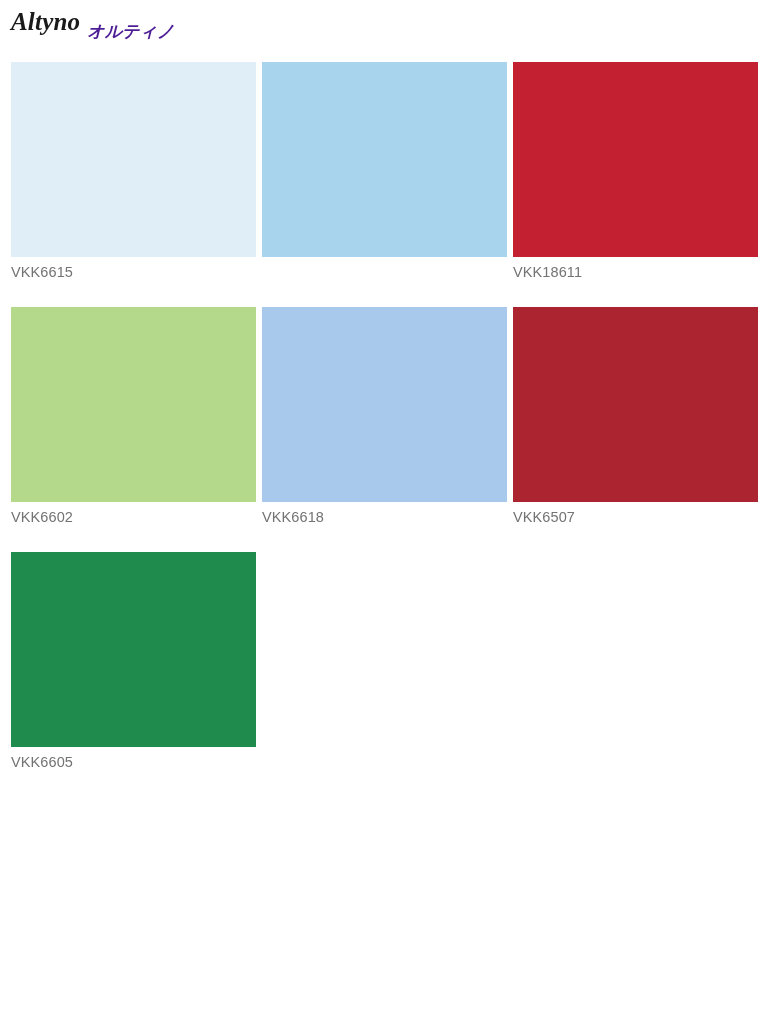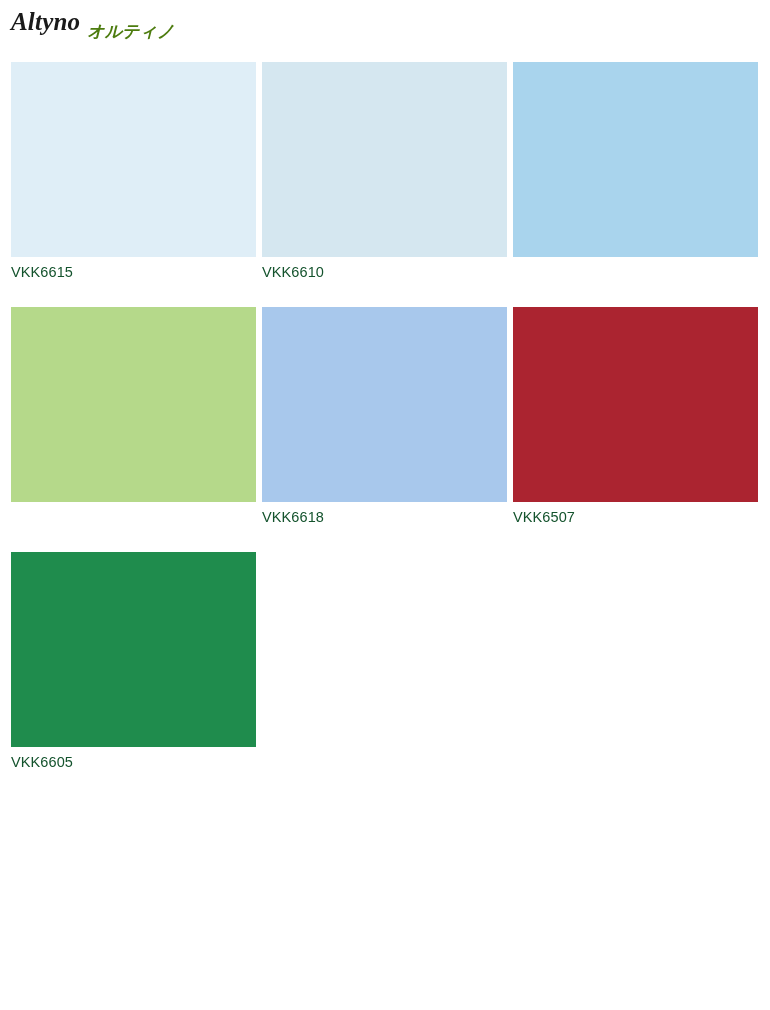--- a/index.html
+++ b/index.html
@@ -41,21 +41,21 @@
     line-height: 28px;
     color: #1a1a1a;
     letter-spacing: 0.2px;
   }
   .brand-kana {
     font-family: "DejaVu Sans", sans-serif;
     font-style: italic;
     font-weight: 700;
     font-size: 17px;
     line-height: 28px;
-    color: #4d7c0f;
+    color: #4c1d95;
     margin-left: 7px;
     align-self: flex-end;
     position: relative;
     top: -3px;
   }
 
   
   #swatch-grid {
     position: absolute;
     left: 11px;
@@ -79,21 +79,21 @@
     height: 195px;
     display: block;
     box-sizing: border-box;
   }
 
   .swatch-label {
     display: block;
     font-family: "Liberation Sans", "DejaVu Sans", sans-serif;
     font-size: 14.5px;
     line-height: 16px;
-    color: #14532d;
+    color: #737373;
     padding-top: 7px;
     letter-spacing: 0.1px;
     white-space: nowrap;
   }
 </style>
 </head>
 <body>
 
 <div id="page">
 
@@ -101,28 +101,29 @@
     <span class="brand-latin">Altyno</span>
     <span class="brand-kana">オルティノ</span>
   </div>
 
   <div id="swatch-grid">
       <div class="swatch-cell">
         <div class="swatch-chip" style="background-color: rgb(223, 238, 247);"></div>
         <div class="swatch-label">VKK6615</div>
       </div>
       <div class="swatch-cell">
-        <div class="swatch-chip" style="background-color: rgb(213, 231, 240);"></div>
-        <div class="swatch-label">VKK6610</div>
-      </div>
-      <div class="swatch-cell">
         <div class="swatch-chip" style="background-color: rgb(169, 212, 237);"></div>
       </div>
       <div class="swatch-cell">
+        <div class="swatch-chip" style="background-color: rgb(195, 32, 50);"></div>
+        <div class="swatch-label">VKK18611</div>
+      </div>
+      <div class="swatch-cell">
         <div class="swatch-chip" style="background-color: rgb(181, 217, 138);"></div>
+        <div class="swatch-label">VKK6602</div>
       </div>
       <div class="swatch-cell">
         <div class="swatch-chip" style="background-color: rgb(168, 200, 236);"></div>
         <div class="swatch-label">VKK6618</div>
       </div>
       <div class="swatch-cell">
         <div class="swatch-chip" style="background-color: rgb(171, 36, 48);"></div>
         <div class="swatch-label">VKK6507</div>
       </div>
       <div class="swatch-cell">

